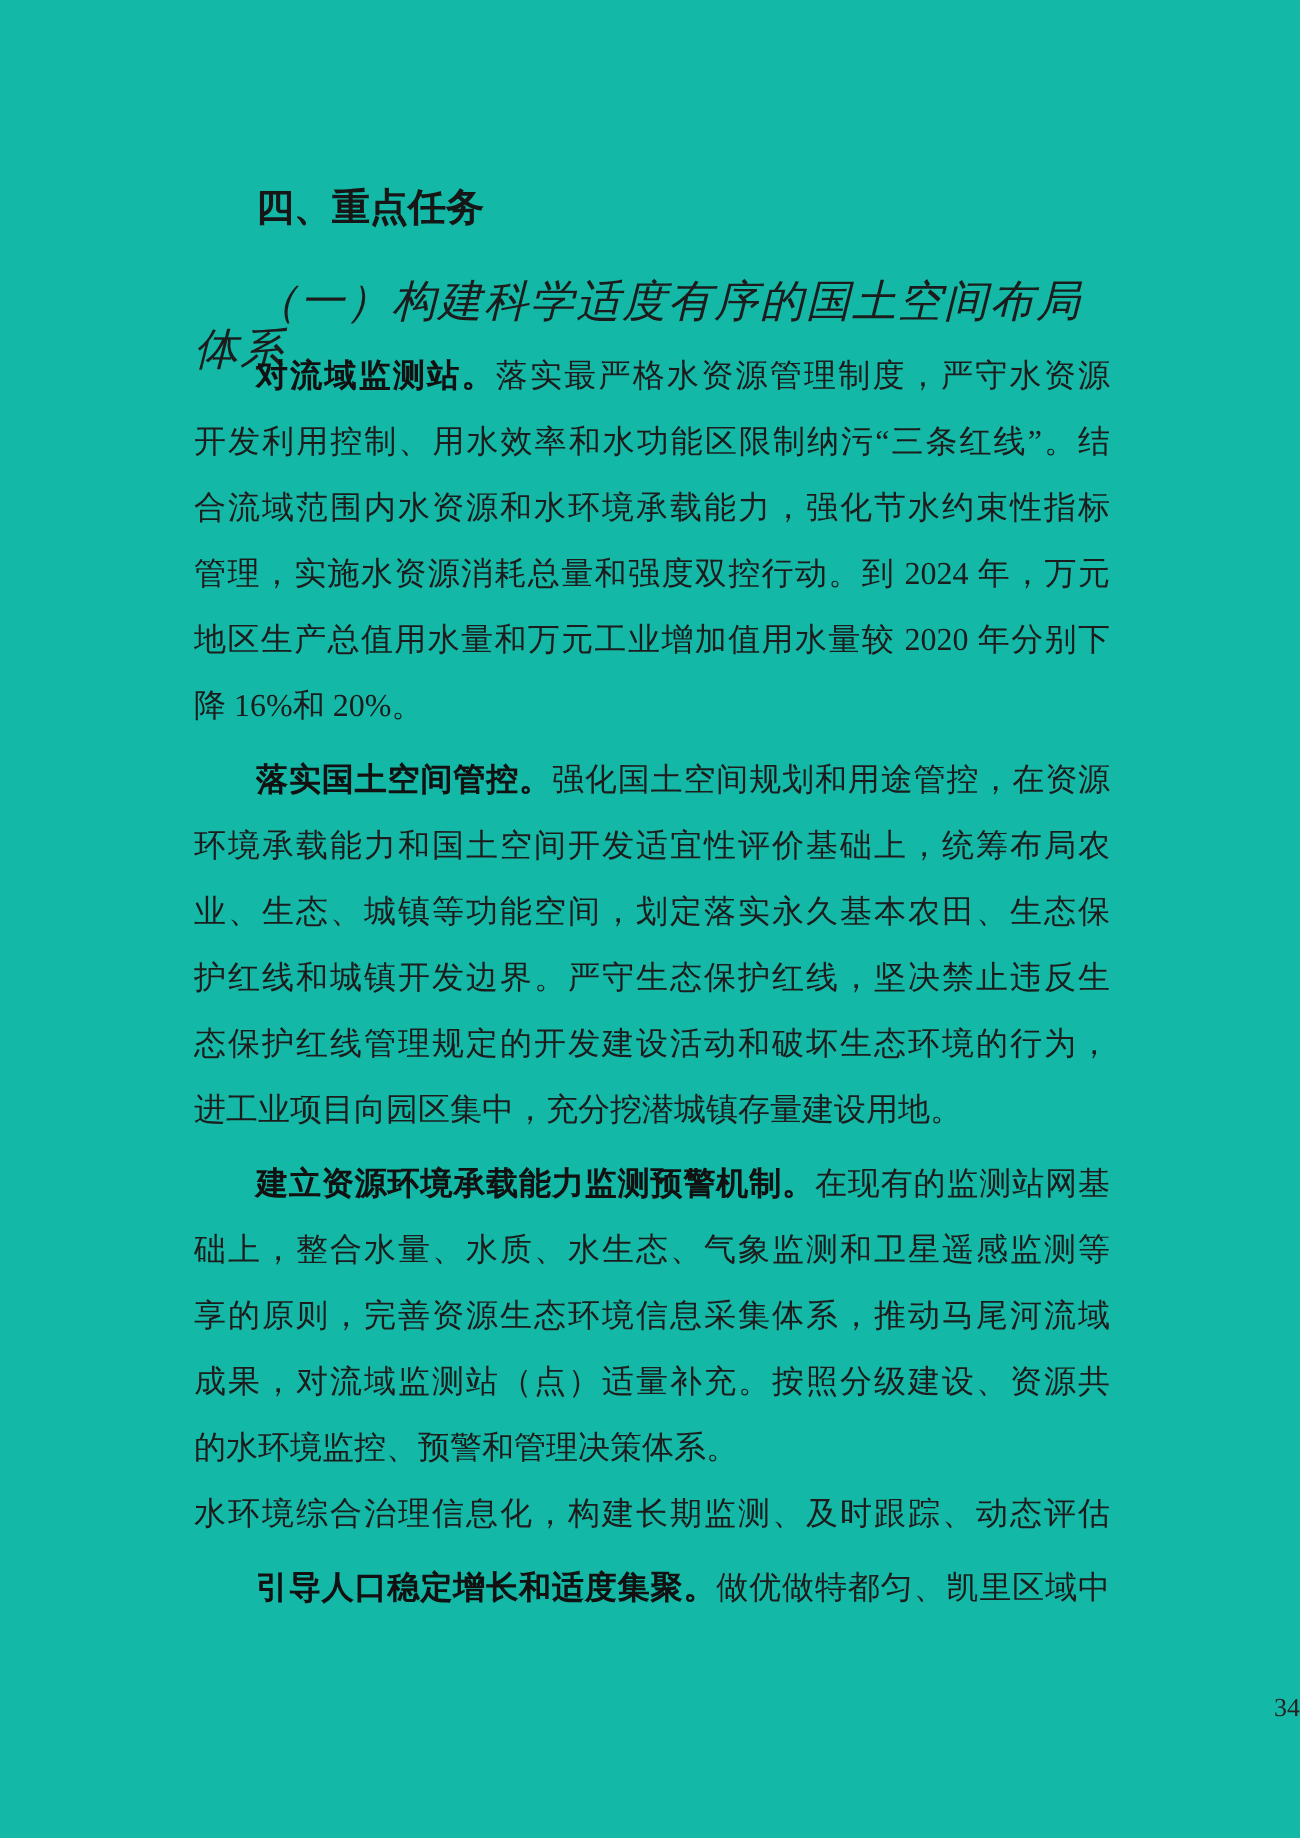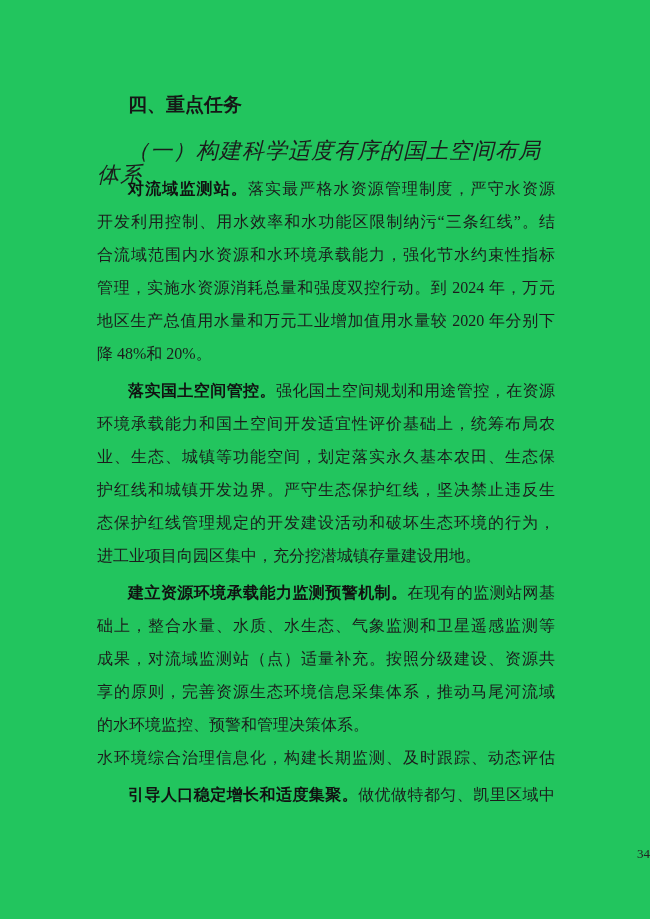--- a/index.html
+++ b/index.html
@@ -4,21 +4,21 @@
 <style>
   html, body {
     margin: 0;
     padding: 0;
     background: #ffffff;
   }
   .page {
     position: relative;
     width: 650px;
     height: 919px;
-    background: #22c55e;
+    background: #14b8a6;
     overflow: hidden;
     color: #1c1c1c;
     font-family: "Liberation Serif", "DejaVu Serif", serif;
   }
   .heading {
     position: absolute;
     top: 93px;
     left: 97px;
     width: 458px;
     margin: 0;
@@ -98,37 +98,37 @@
   <h2 class="subheading">（一）构建科学适度有序的国土空间布局体系</h2>
 
   <div class="body-text">
 
     <div class="para">
       <div class="line just indent"><span class="lead">对流域监测站。</span><span>落实最严格水资源管理制度，严守水资源</span></div>
       <div class="line just">开发利用控制、用水效率和水功能区限制纳污“三条红线”。结</div>
       <div class="line just">合流域范围内水资源和水环境承载能力，强化节水约束性指标</div>
       <div class="line just">管理，实施水资源消耗总量和强度双控行动。到 2024 年，万元</div>
       <div class="line just">地区生产总值用水量和万元工业增加值用水量较 2020 年分别下</div>
-      <div class="line">降 48%和 20%。</div>
+      <div class="line">降 16%和 20%。</div>
     </div>
 
     <div class="para">
       <div class="line just indent"><span class="lead">落实国土空间管控。</span><span>强化国土空间规划和用途管控，在资源</span></div>
       <div class="line just">环境承载能力和国土空间开发适宜性评价基础上，统筹布局农</div>
       <div class="line just">业、生态、城镇等功能空间，划定落实永久基本农田、生态保</div>
       <div class="line just">护红线和城镇开发边界。严守生态保护红线，坚决禁止违反生</div>
       <div class="line just">态保护红线管理规定的开发建设活动和破坏生态环境的行为，</div>
       <div class="line">进工业项目向园区集中，充分挖潜城镇存量建设用地。</div>
     </div>
 
     <div class="para">
       <div class="line just indent"><span class="lead">建立资源环境承载能力监测预警机制。</span><span>在现有的监测站网基</span></div>
       <div class="line just">础上，整合水量、水质、水生态、气象监测和卫星遥感监测等</div>
+      <div class="line just">享的原则，完善资源生态环境信息采集体系，推动马尾河流域</div>
       <div class="line just">成果，对流域监测站（点）适量补充。按照分级建设、资源共</div>
-      <div class="line just">享的原则，完善资源生态环境信息采集体系，推动马尾河流域</div>
       <div class="line">的水环境监控、预警和管理决策体系。</div>
       <div class="line just">水环境综合治理信息化，构建长期监测、及时跟踪、动态评估</div>
     </div>
 
     <div class="para">
       <div class="line just indent"><span class="lead">引导人口稳定增长和适度集聚。</span><span>做优做特都匀、凯里区域中</span></div>
     </div>
 
   </div>
 

